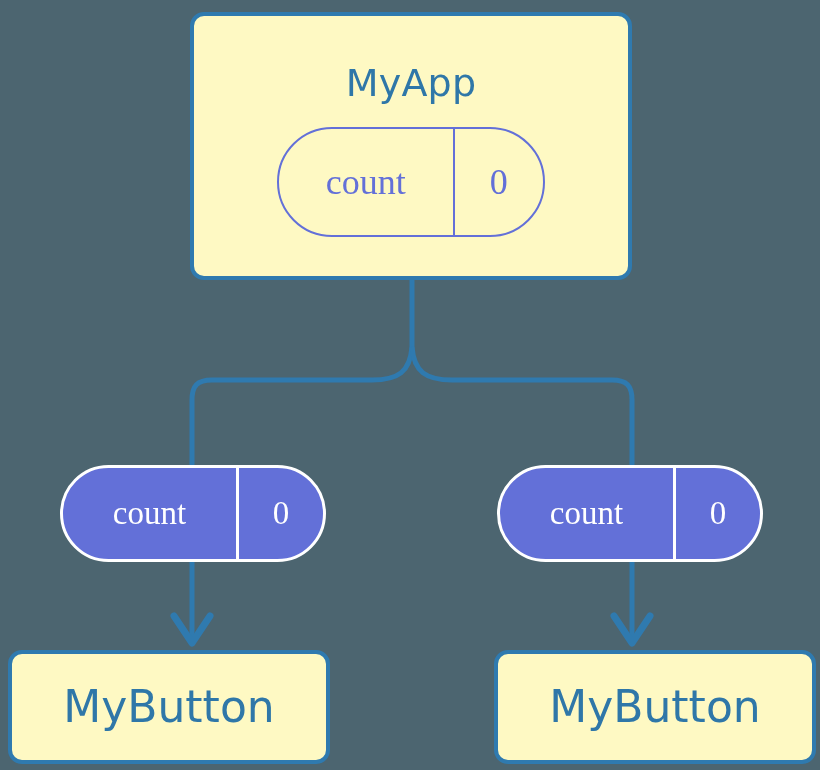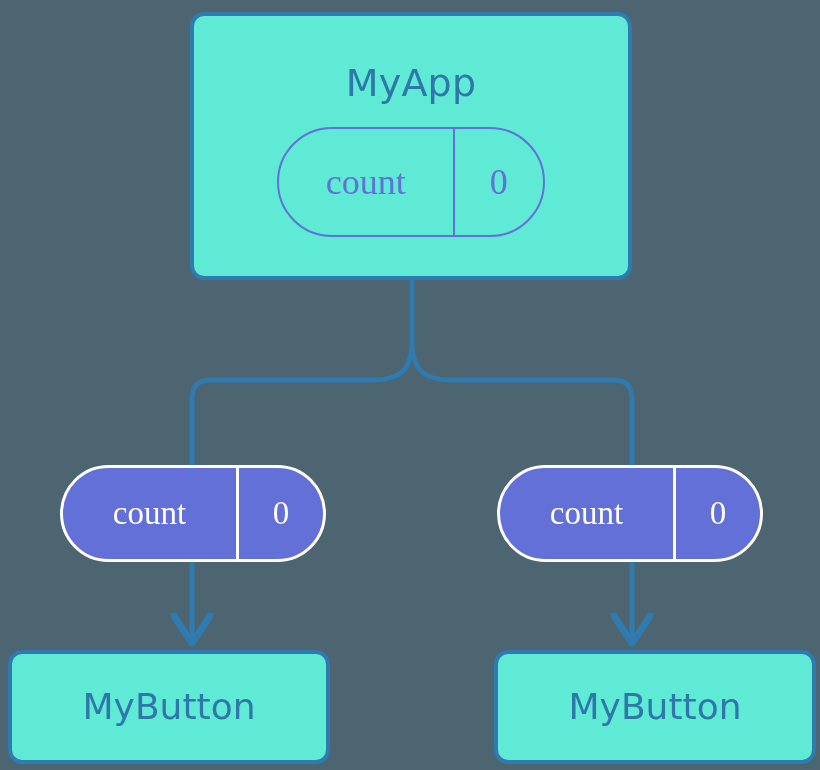--- a/index.html
+++ b/index.html
@@ -25,21 +25,21 @@
     left: 0;
     top: 0;
     width: 820px;
     height: 770px;
     z-index: 1;
   }
   
   .component-box {
     position: absolute;
     box-sizing: border-box;
-    background: #5eead4;
+    background: #fef9c3;
     border: 4px solid #2f7aaf;
     border-radius: 14px;
     z-index: 2;
   }
   #root-box {
     left: 190px;
     top: 12px;
     width: 442px;
     height: 268px;
   }
@@ -141,21 +141,21 @@
   .leaf-title {
     position: absolute;
     left: 0;
     right: 0;
     top: 0;
     bottom: 0;
     display: flex;
     align-items: center;
     justify-content: center;
     color: #2f77a8;
-    font-size: 36px;
+    font-size: 44px;
     line-height: 1;
   }
 </style>
 </head>
 <body>
 
 <div id="diagram">
 
   <svg id="connectors" viewBox="0 0 820 770">
 

